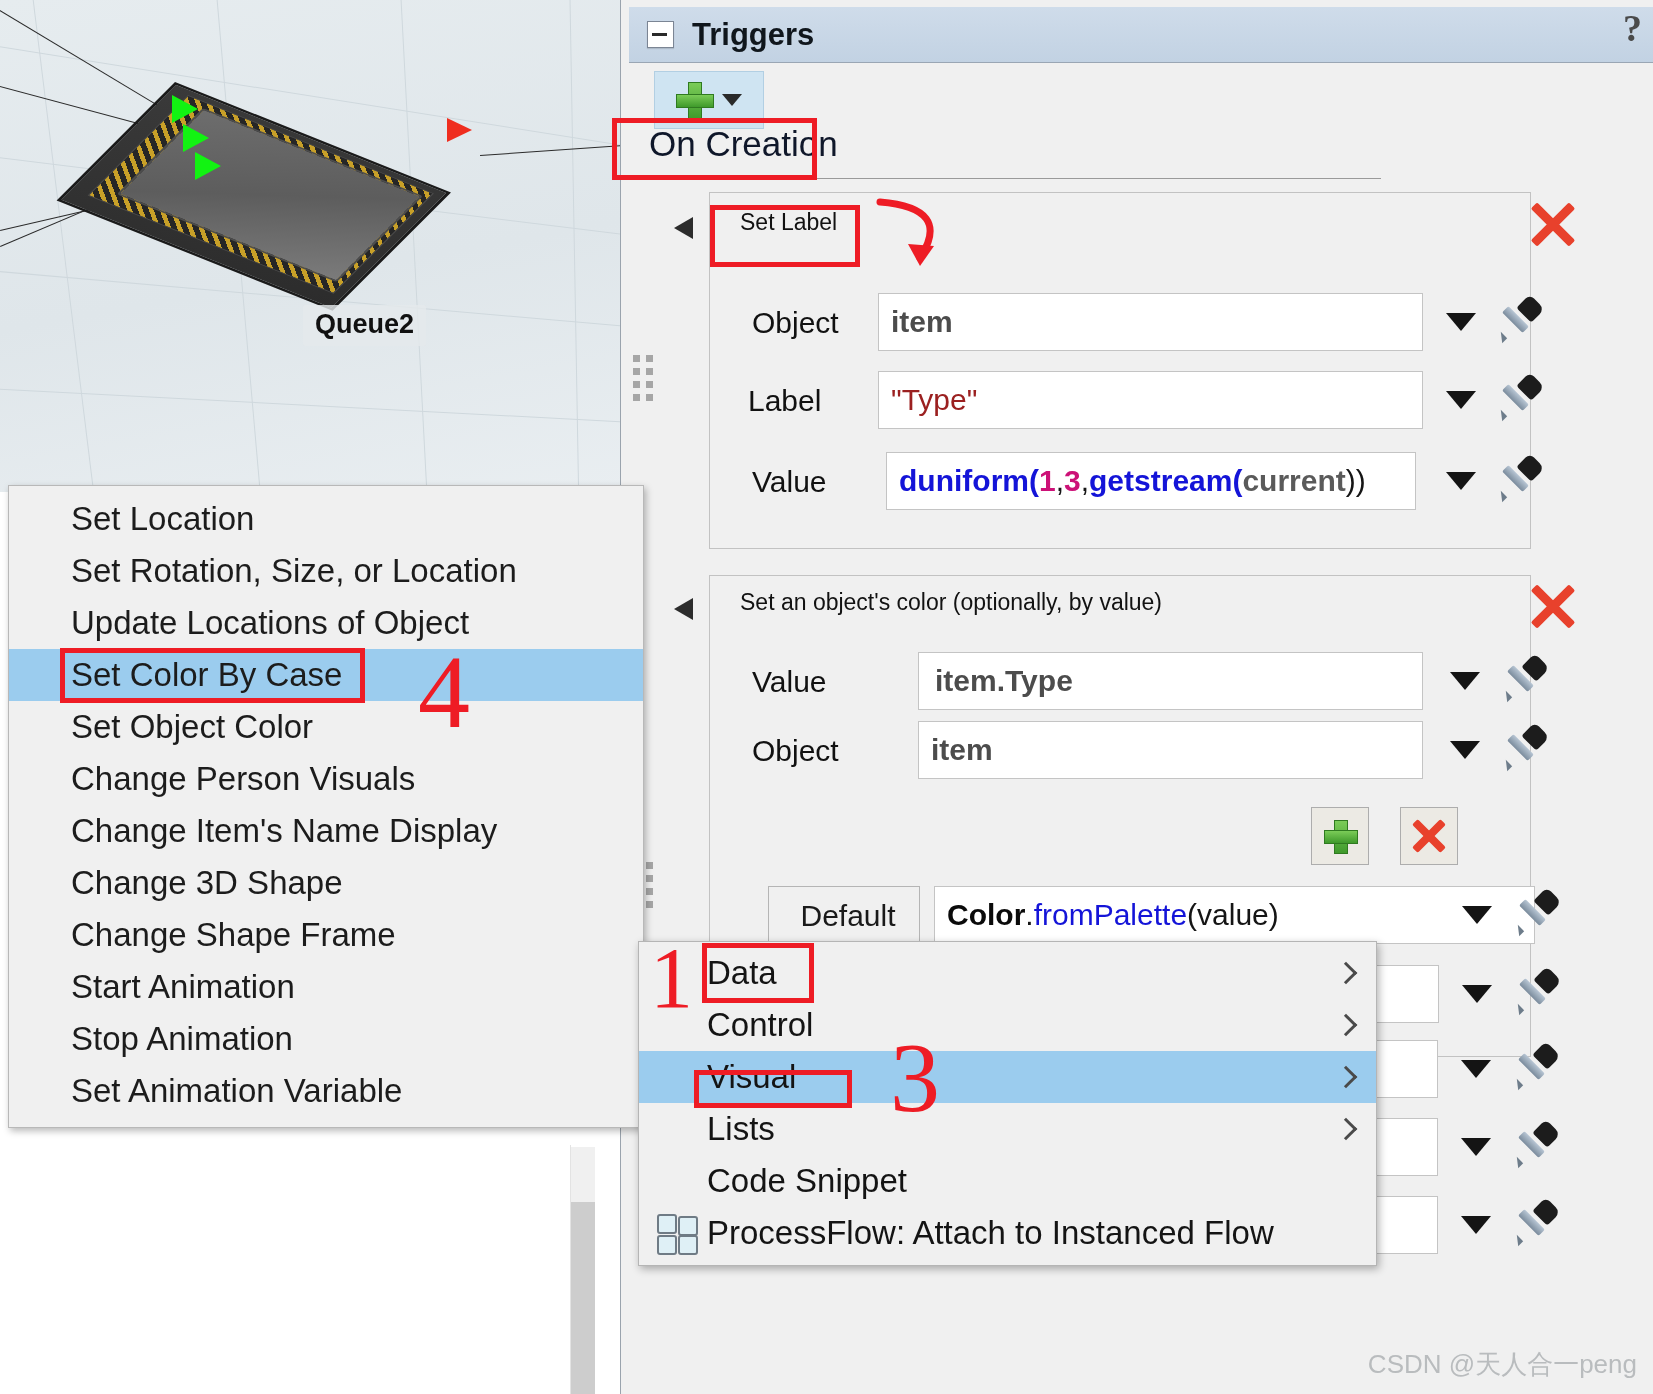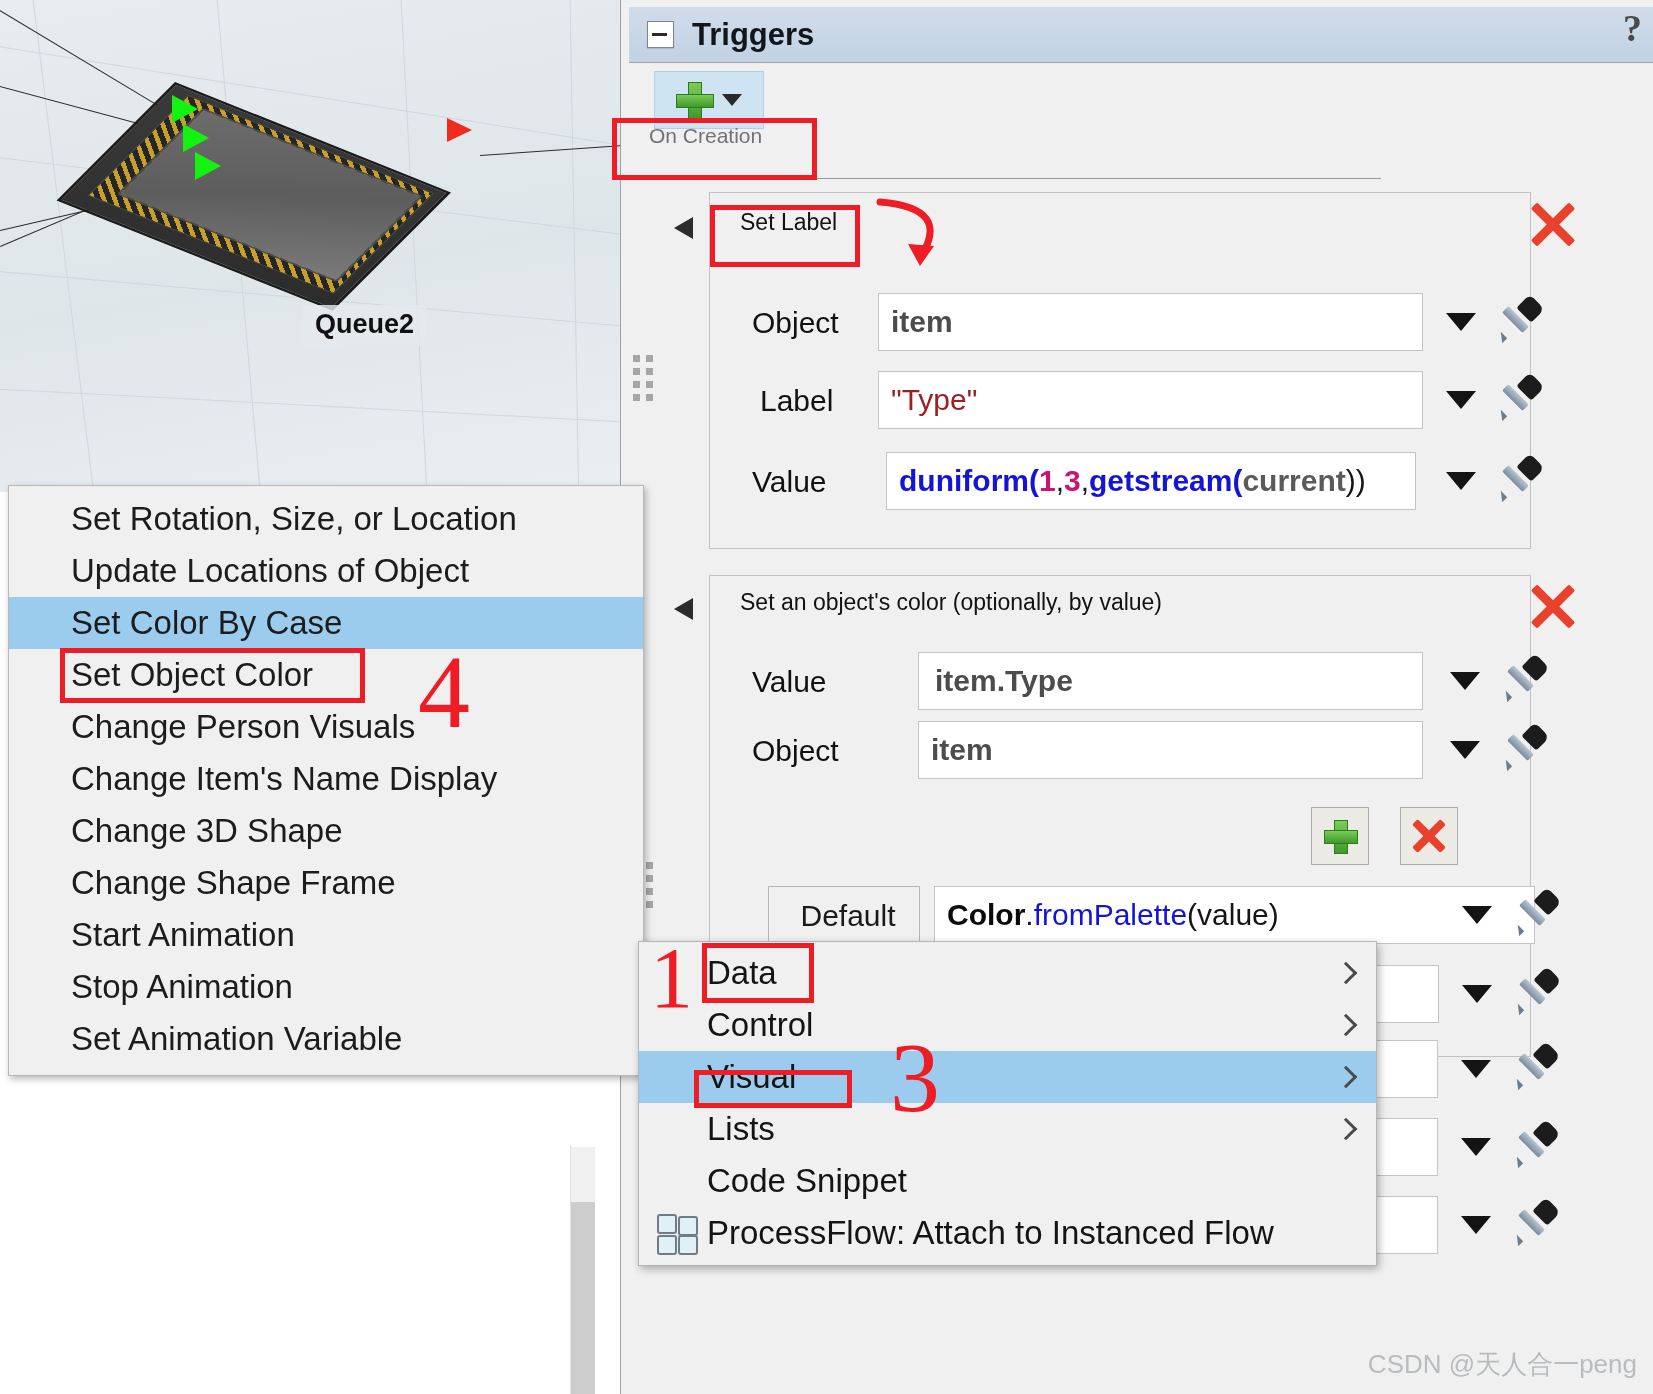--- a/index.html
+++ b/index.html
@@ -235,22 +235,22 @@
   }
 
   .tabrow {
     position: absolute;
     left: 8px; top: 120px;
     width: 1024px; height: 62px;
   }
   .tab-oncreation {
     position: absolute;
     left: 10px; top: 0px;
-    font-size: 21px;
-    color: #737373;
+    font-size: 35px;
+    color: #0f172a;
     padding: 4px 10px;
     font-family: "Liberation Sans", sans-serif;
   }
   .tab-underline {
     position: absolute;
     left: 12px; top: 58px;
     width: 740px; height: 1px;
     background: #9a9a9a;
   }
 
@@ -552,21 +552,21 @@
       <div class="field-box" style="left:168px; top:100px; width:545px;">
         <span class="fv-b">item</span>
       </div>
       <div class="dd-caret" style="left:736px; top:120px;"></div>
       <div class="eyedropper" style="left:787px; top:105px;">
         <div class="tube"></div>
           <div class="bulb"></div>
           <div class="tip"></div>
       </div>
 
-      <div class="field-label" style="left:50px; top:191px;">Label</div>
+      <div class="field-label" style="left:38px; top:191px;">Label</div>
       <div class="field-box" style="left:168px; top:178px; width:545px;">
         <span class="fv-str">"Type"</span>
       </div>
       <div class="dd-caret" style="left:736px; top:198px;"></div>
       <div class="eyedropper" style="left:787px; top:183px;">
         <div class="tube"></div>
           <div class="bulb"></div>
           <div class="tip"></div>
       </div>
 
@@ -708,20 +708,21 @@
         <i class="a"></i>
           <i class="b"></i>
           <i class="c"></i>
           <i class="d"></i>
       </span>
       <span>ProcessFlow: Attach to Instanced Flow</span>
     </div>
   </div>
 
   <div class="submenu-left">
+    <div class="mi">Set Location</div>
     <div class="mi">Set Rotation, Size, or Location</div>
     <div class="mi">Update Locations of Object</div>
     <div class="mi sel">Set Color By Case</div>
     <div class="mi">Set Object Color</div>
     <div class="mi">Change Person Visuals</div>
     <div class="mi">Change Item's Name Display</div>
     <div class="mi">Change 3D Shape</div>
     <div class="mi">Change Shape Frame</div>
     <div class="mi">Start Animation</div>
     <div class="mi">Stop Animation</div>

